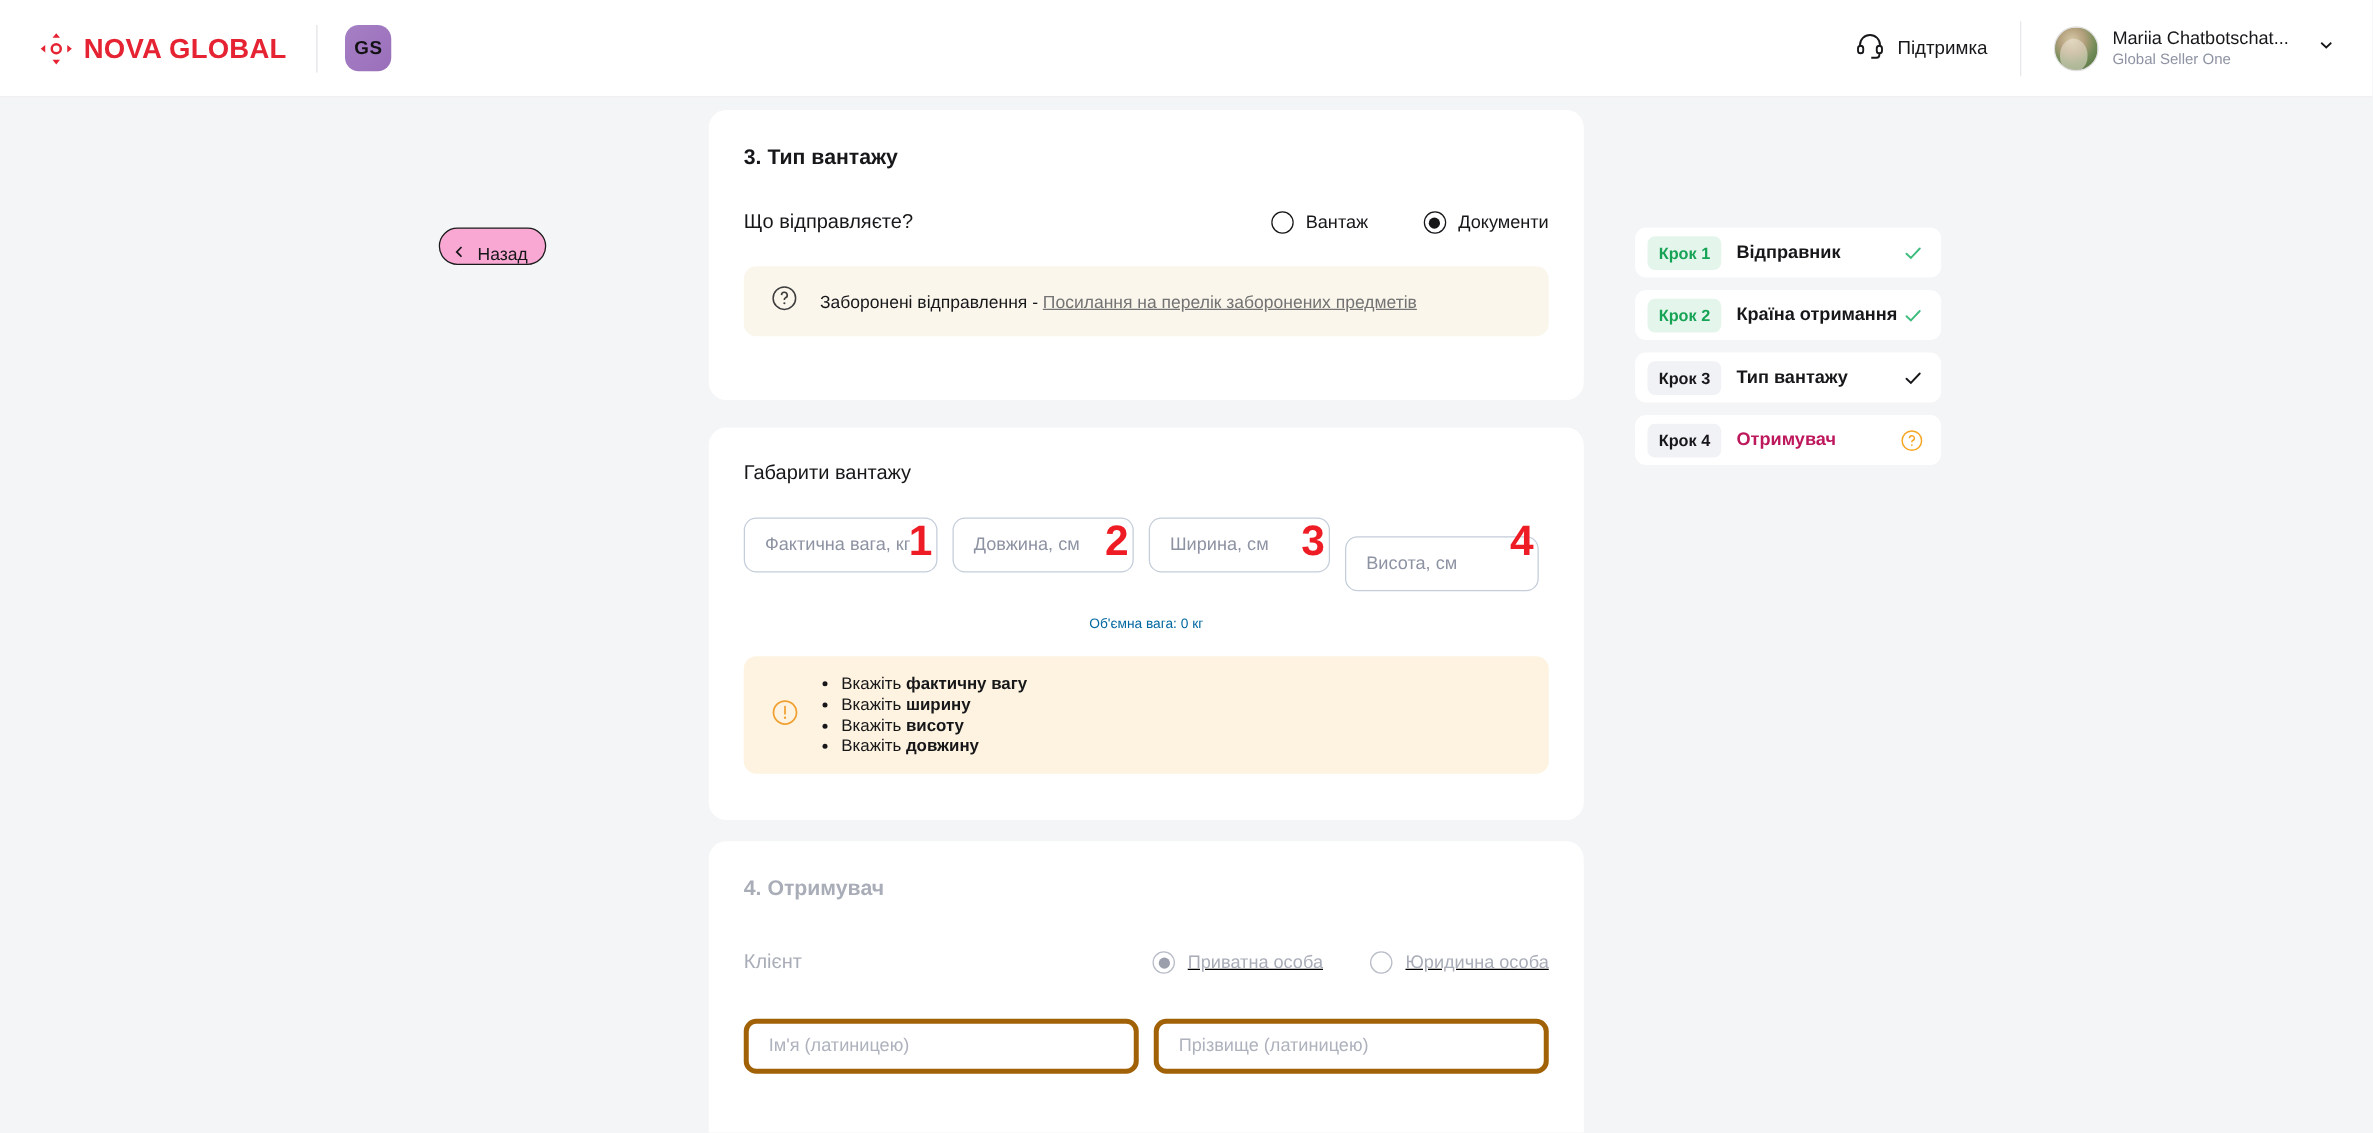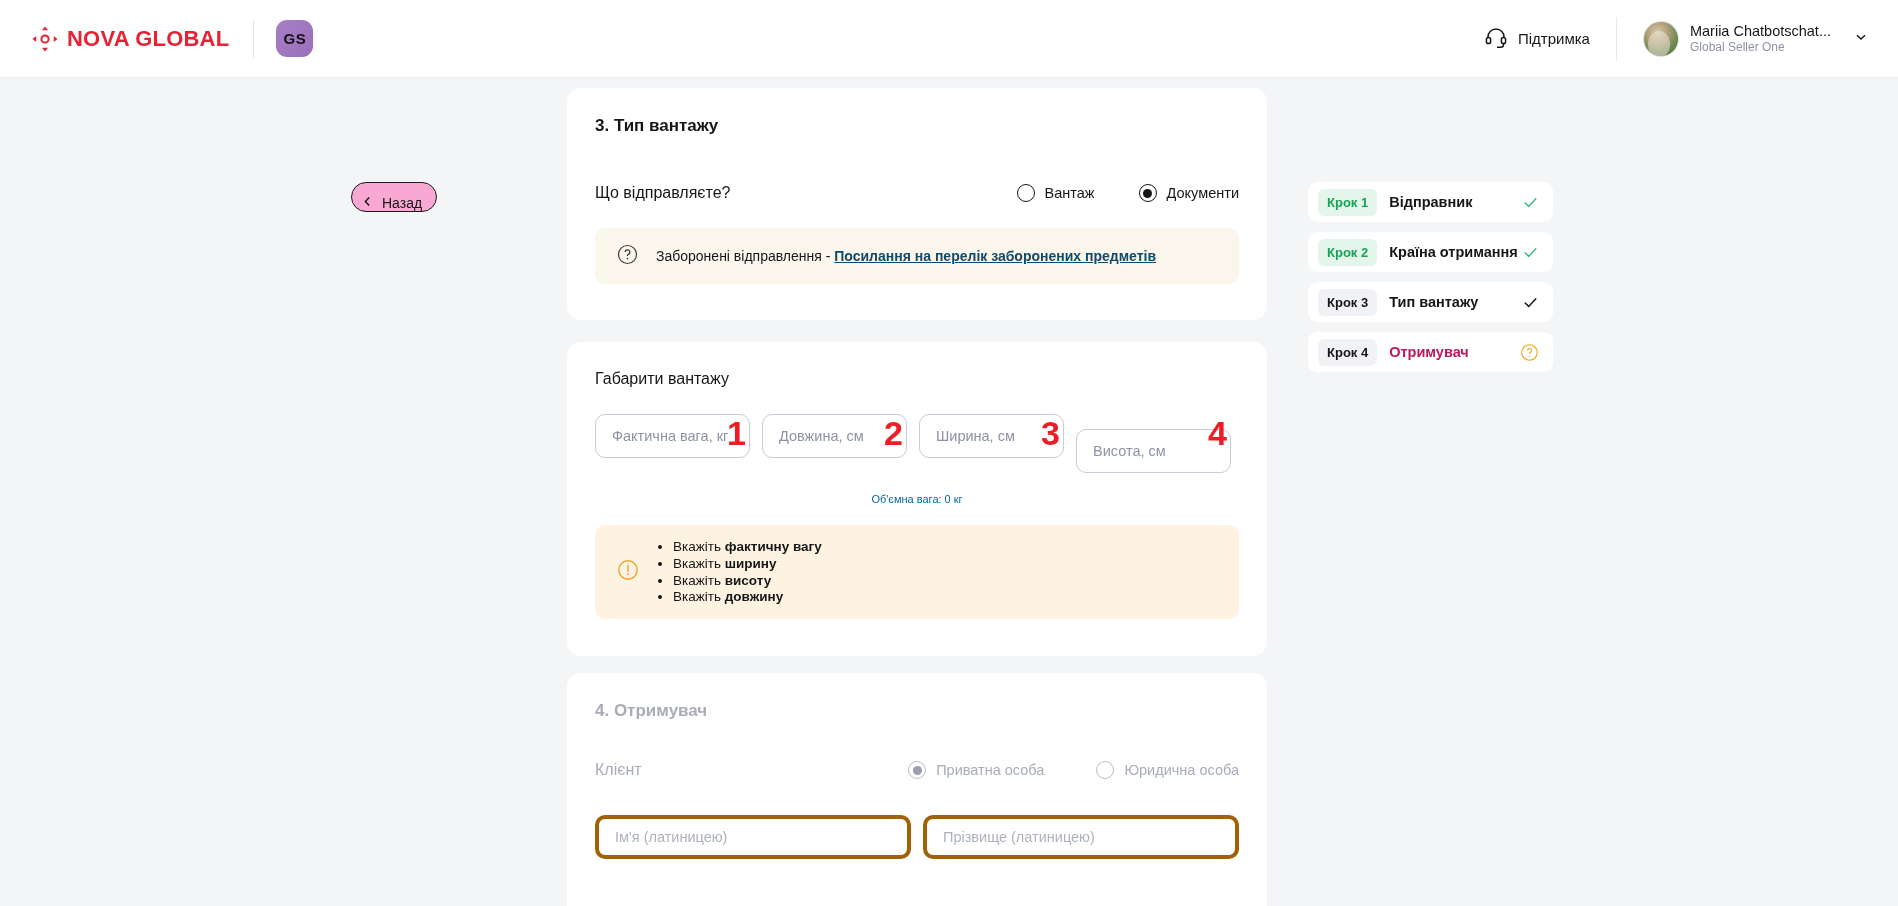--- a/index.html
+++ b/index.html
@@ -93,21 +93,21 @@
   .radio.muted.checked::after { background:#9b9fac; }
   .radio-label { font-size: 14.5px; color:#17171a; white-space:nowrap; }
   .radio-label.muted { color:#a9adb8; }
 
   
   .info-strip {
     margin-top: 26px; background:#faf6ec; border-radius: 10px;
     height: 56px; display:flex; align-items:center; padding: 0 22px; gap: 18px;
   }
   .info-text { font-size: 14px; color:#17171a; }
-  .info-text a { color:#0c4a6e; text-decoration: underline; font-weight: bold; }
+  .info-text a { color:#737373; text-decoration: underline; }
 
   
   .dims-row { display:flex; gap: 12px; margin-top: 26px; }
   .dim-field { position:relative; }
   .text-input {
     height: 44px; border:1px solid #c4cdd9; border-radius: 10px;
     background:#fff; display:flex; align-items:center; padding: 0 16px;
     font-size: 14.5px; color:#8e93a3; white-space:nowrap;
   }
   .w-f1 { width: 155px; } .w-f2 { width: 145px; }
@@ -210,21 +210,21 @@
       </svg>
     </span>
     <span>Назад</span>
   </div>
 
   <div class="card card-top-stub"></div>
 
   <div class="card card-cargo-type">
     <div class="card-title">3. Тип вантажу</div>
 
-    <div class="row-flex" style="margin-top:48px;gap:40px;">
+    <div class="row-flex" style="margin-top:33px;gap:40px;">
       <span class="section-label">Що відправляєте?</span>
       <div class="radio-group">
         <label class="radio-item">
           <span class="radio"></span>
           <span class="radio-label">Вантаж</span>
         </label>
         <label class="radio-item">
           <span class="radio checked"></span>
           <span class="radio-label">Документи</span>
         </label>
@@ -284,21 +284,21 @@
         <li><span>Вкажіть </span><b>довжину</b></li>
       </ul>
     </div>
   </div>
 
   <div class="card card-receiver">
     <div class="card-title muted">4. Отримувач</div>
 
     <div class="row-flex" style="margin-top:40px;">
       <span class="section-label muted">Клієнт</span>
-      <div class="radio-group" style="gap:52px;">
+      <div class="radio-group" style="gap:38px;text-decoration:underline;">
         <label class="radio-item">
           <span class="radio muted checked"></span>
           <span class="radio-label muted">Приватна особа</span>
         </label>
         <label class="radio-item">
           <span class="radio muted"></span>
           <span class="radio-label muted">Юридична особа</span>
         </label>
       </div>
     </div>

